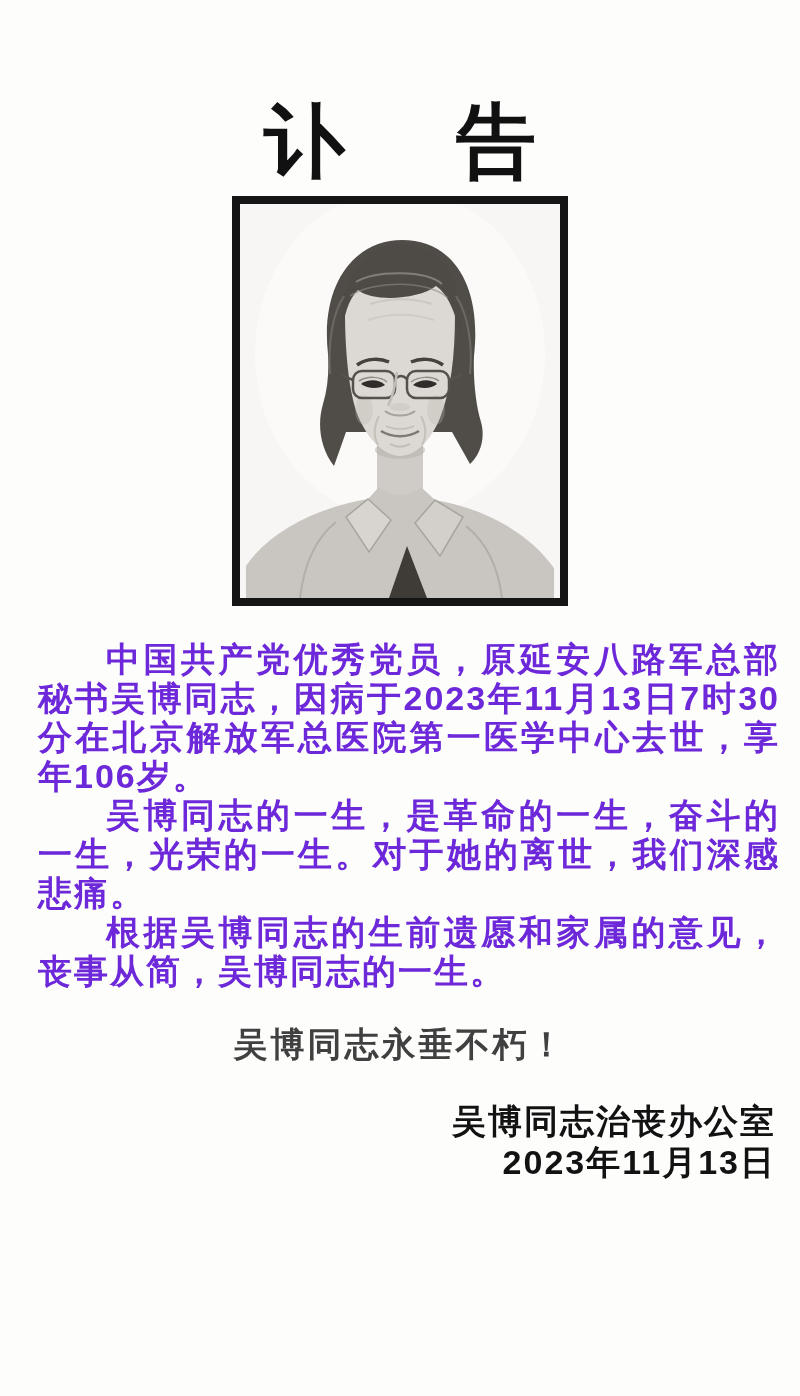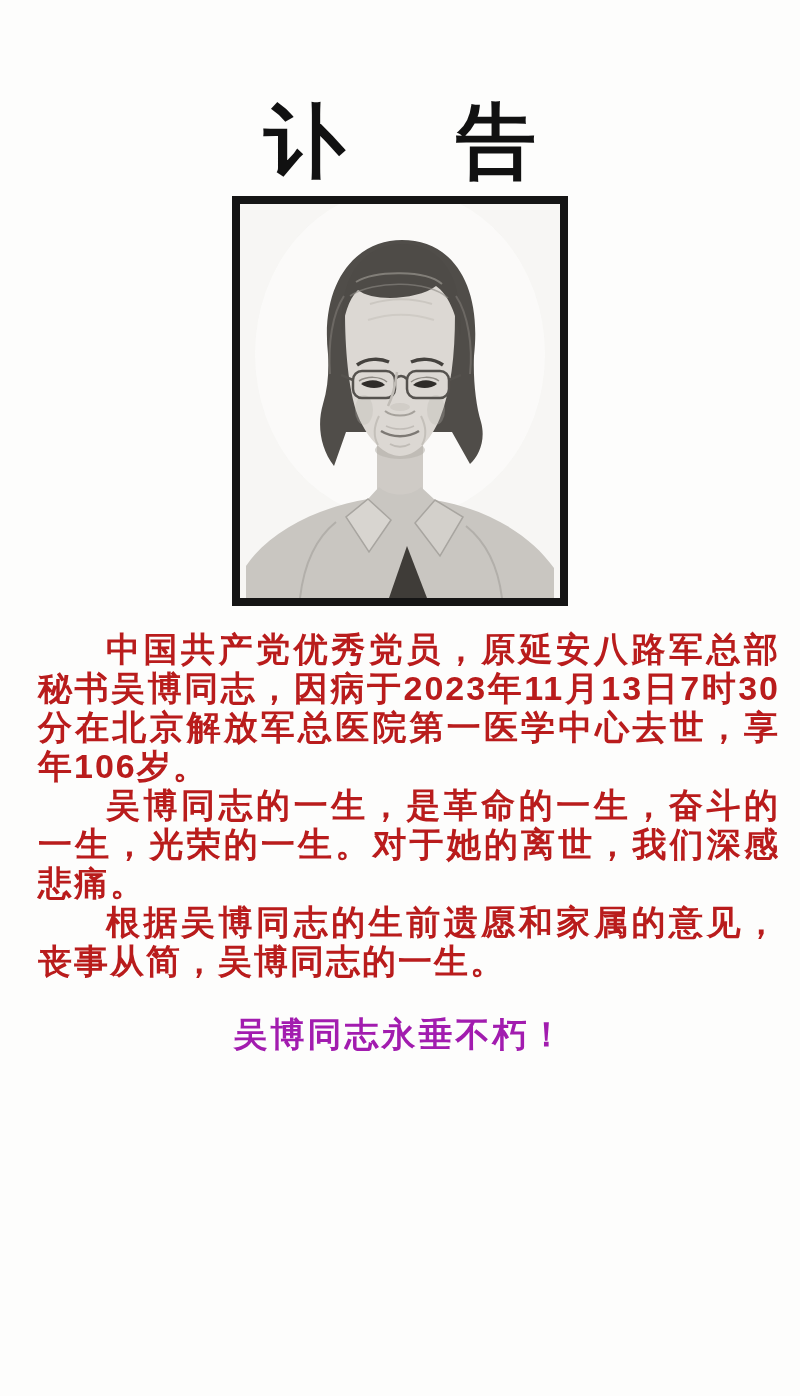--- a/index.html
+++ b/index.html
@@ -28,41 +28,41 @@
   }
   .photo-frame {
     box-sizing: border-box;
     width: 336px; height: 410px;
     margin: 14px auto 0 auto;
     border: 8px solid #151515;
     background: #f7f6f4;
   }
   .photo-frame svg { display: block; width: 320px; height: 394px; }
   .body-text {
-    margin-top: 24px;
+    margin-top: 34px;
     padding: 0 20px 0 38px;
     font-size: 34px;
     line-height: 39px;
     font-weight: 700;
     letter-spacing: 2px;
     text-align: justify;
-    color: #b91c1c;
+    color: #6d28d9;
   }
   .body-text p {
     margin: 0;
     text-indent: 68px;
   }
   .tribute {
     margin-top: 33px;
     text-align: center;
     font-size: 34px;
     line-height: 40px;
     font-weight: 700;
     letter-spacing: 3px;
-    color: #a21caf;
+    color: #404040;
   }
   .signature-block {
     margin-top: 37px;
     padding-right: 24px;
     text-align: right;
     font-size: 34px;
     line-height: 41px;
     font-weight: 700;
     letter-spacing: 2px;
     color: #121212;
@@ -163,14 +163,18 @@
   </div>
 
   <div class="body-text">
     <p>中国共产党优秀党员，原延安八路军总部秘书吴博同志，因病于2023年11月13日7时30分在北京解放军总医院第一医学中心去世，享年106岁。</p>
     <p>吴博同志的一生，是革命的一生，奋斗的一生，光荣的一生。对于她的离世，我们深感悲痛。</p>
     <p>根据吴博同志的生前遗愿和家属的意见，丧事从简，吴博同志的一生。</p>
   </div>
 
   <div class="tribute">吴博同志永垂不朽！</div>
 
+  <div class="signature-block">
+    <div>吴博同志治丧办公室</div>
+    <div>2023年11月13日</div>
+  </div>
 
 </div>
 
 </body></html>

